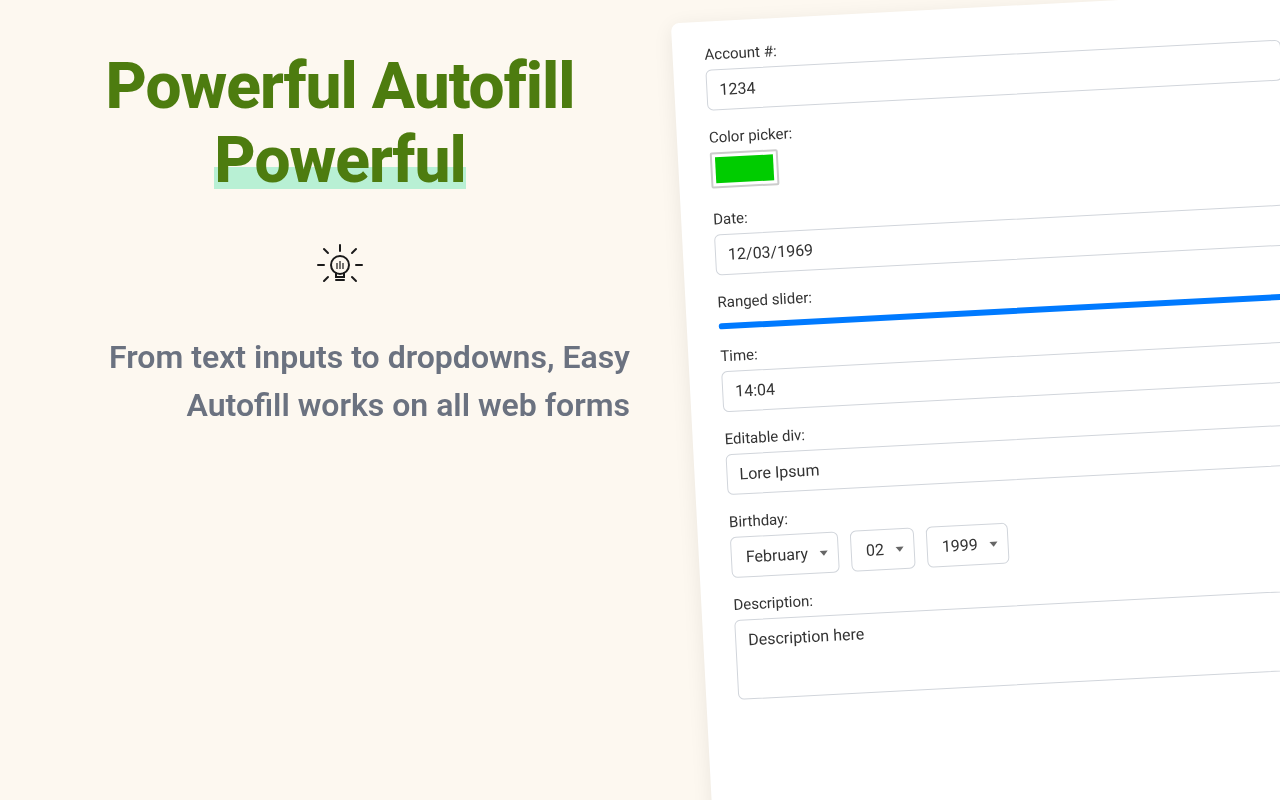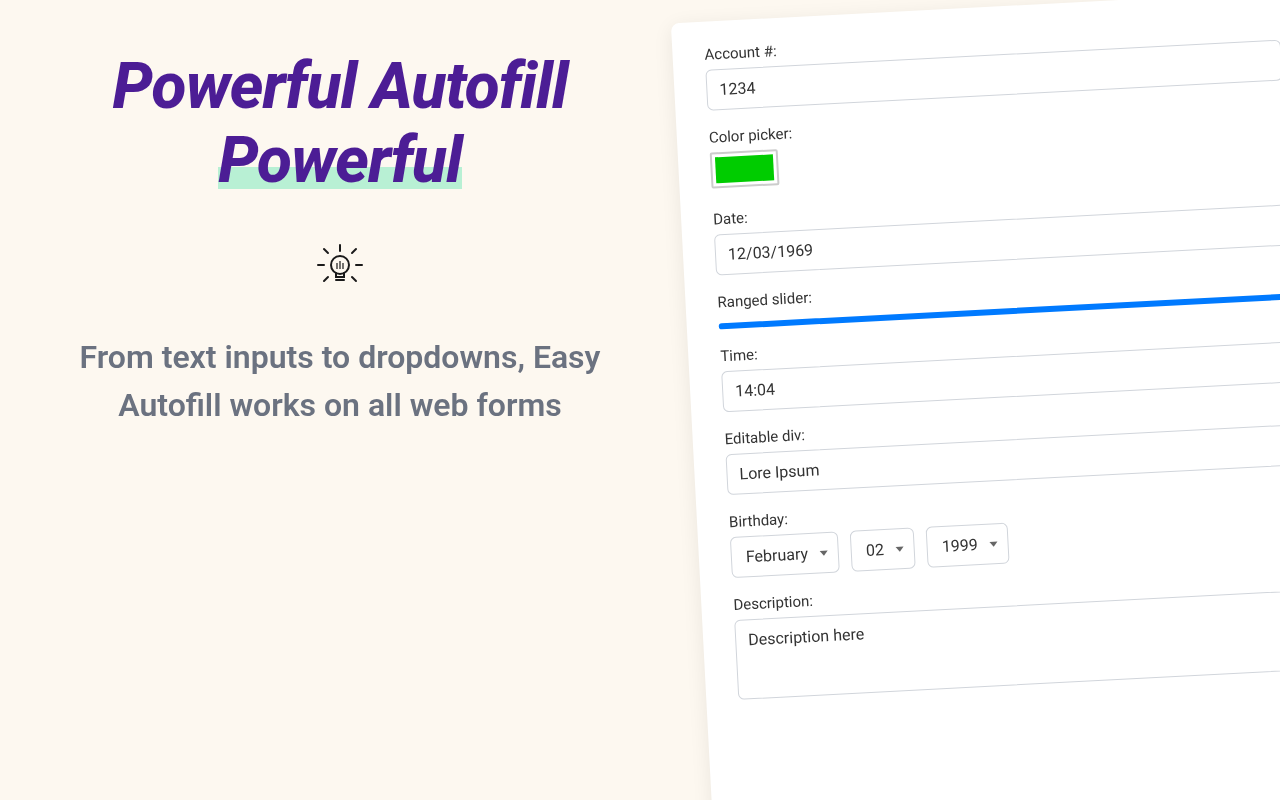--- a/index.html
+++ b/index.html
@@ -17,26 +17,25 @@
     }
     .left-panel {
       position: absolute;
       left: 50px;
       top: 50px;
       width: 580px;
     }
     .heading {
       font-size: 64px;
       font-weight: 800;
-      color: #4c1d95;
+      color: #4d7c0f;
       line-height: 1.15;
       text-align: center;
       margin-bottom: 40px;
       letter-spacing: -1px;
-      font-style: italic;
     }
     .heading .highlight {
       position: relative;
       display: inline-block;
     }
     .heading .highlight::after {
       content: "";
       position: absolute;
       left: 0;
       bottom: 8px;
@@ -52,21 +51,21 @@
     .lightbulb-icon {
       display: flex;
       justify-content: center;
       margin-bottom: 40px;
     }
     .subheading {
       font-size: 32px;
       font-weight: 600;
       color: #6b7280;
       line-height: 1.5;
-      text-align: center;
+      text-align: right;
       padding: 0 0 0 0;
     }
     .form-panel {
       position: absolute;
       right: -30px;
       top: -10px;
       width: 640px;
       height: 820px;
       background: #ffffff;
       border-radius: 8px;

